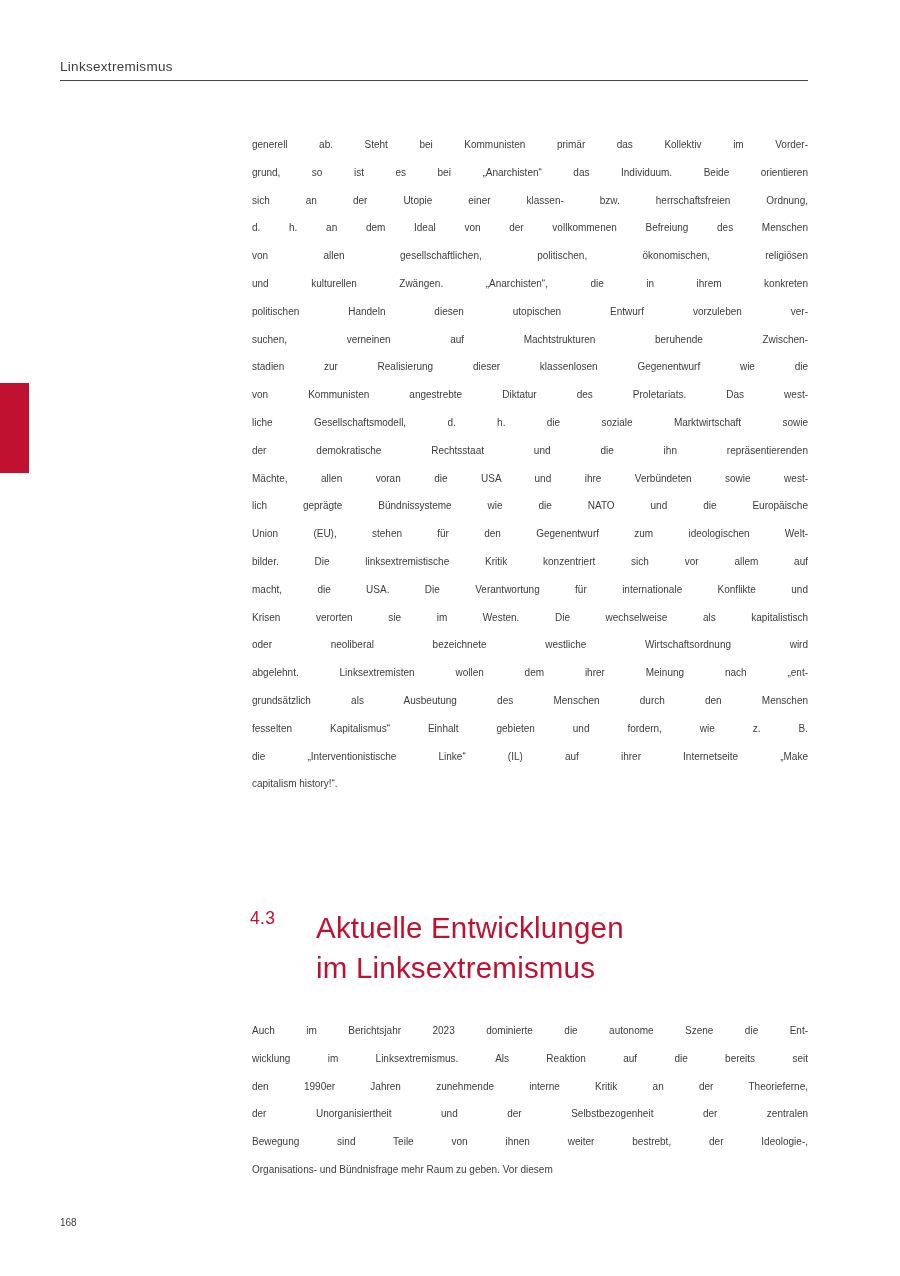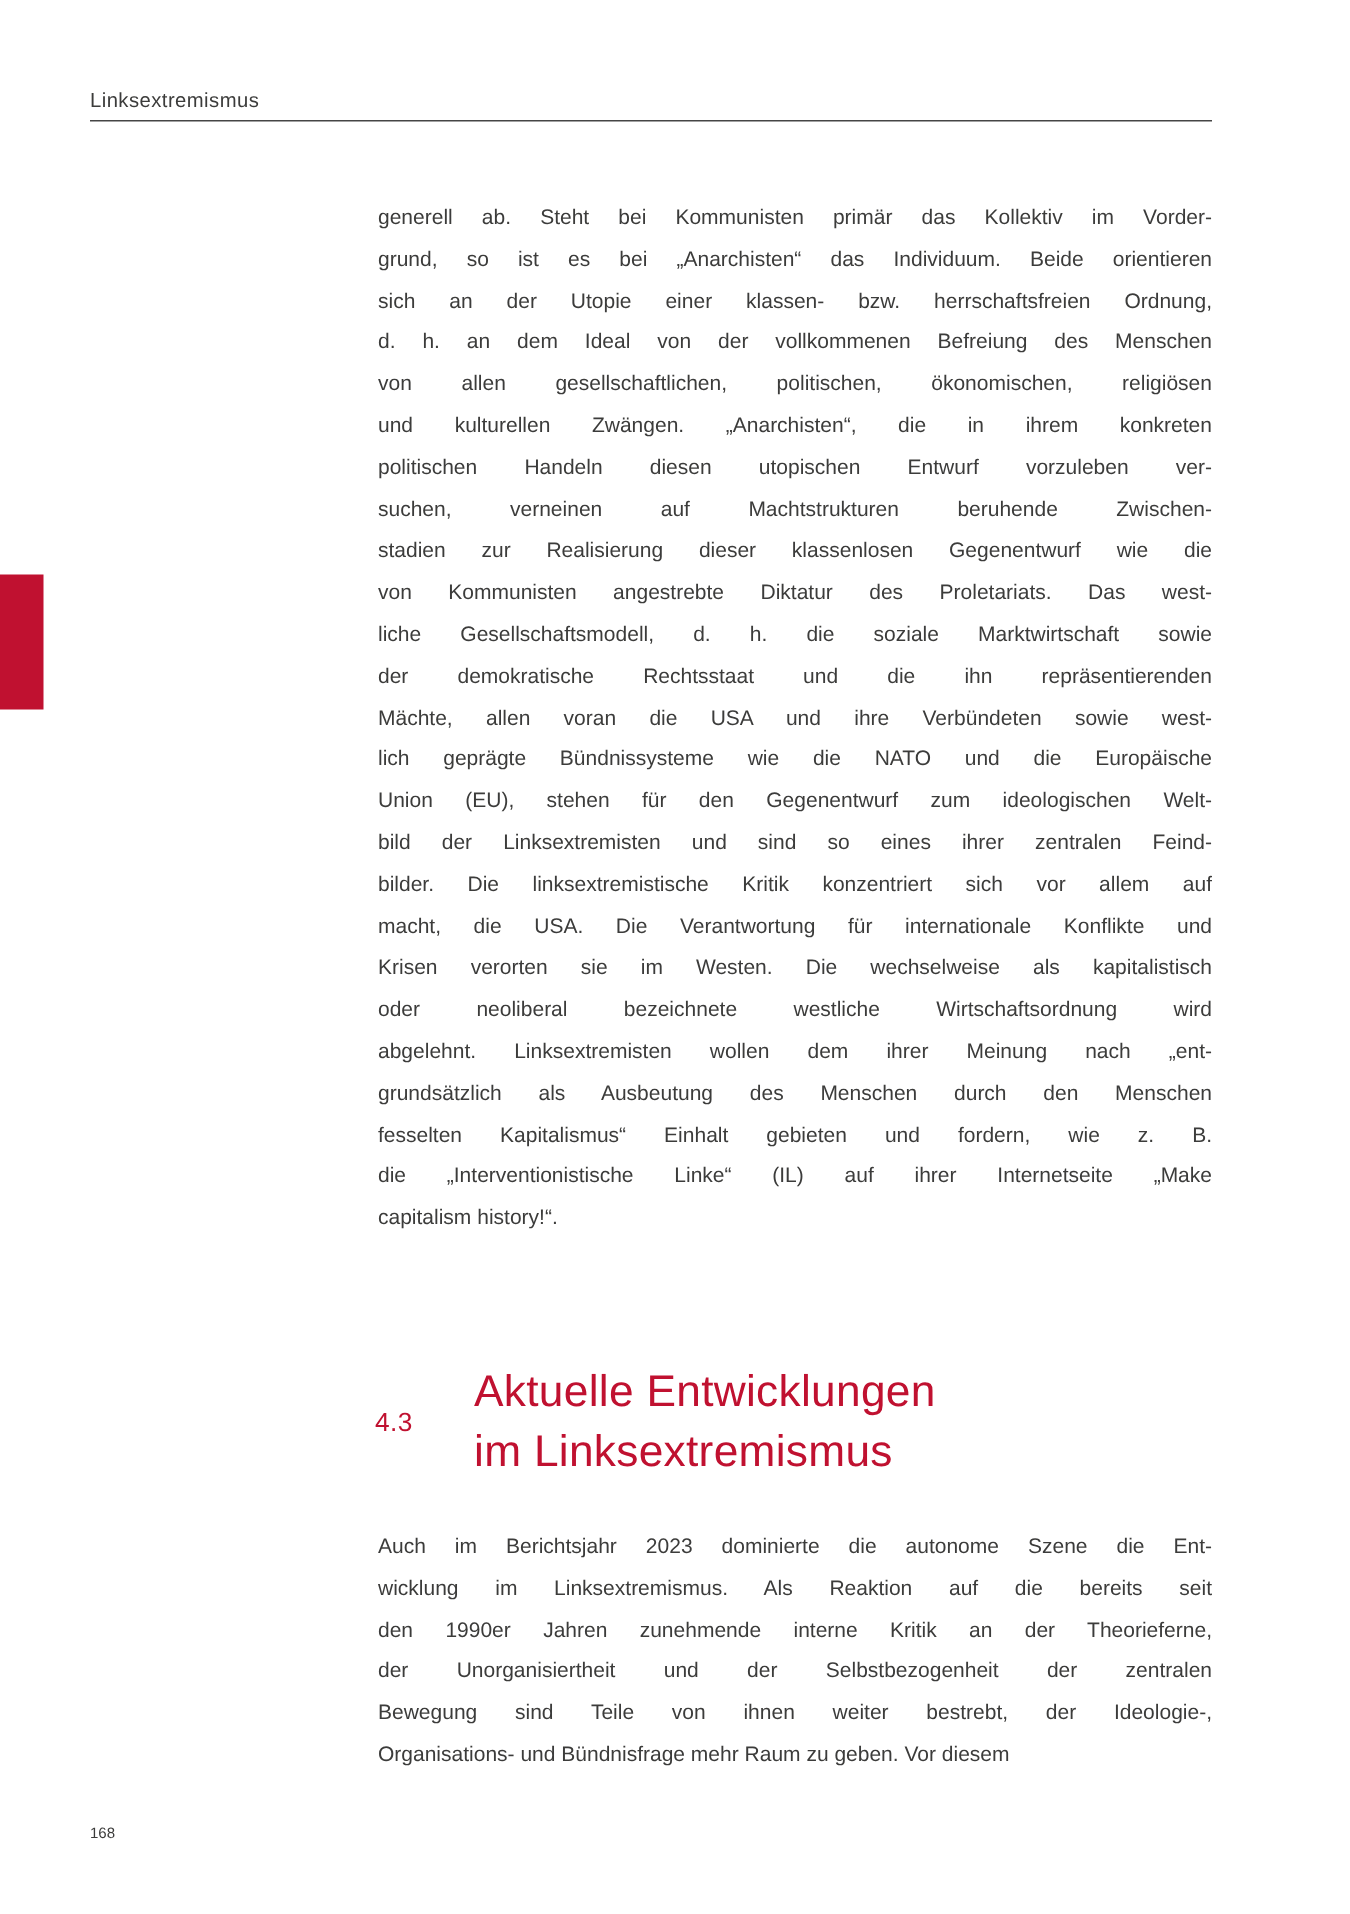--- a/index.html
+++ b/index.html
@@ -34,39 +34,39 @@
     left: 0;
     top: 383px;
     width: 29px;
     height: 90px;
     background: var(--accent, #c01130);
   }
   .para {
     position: absolute;
     left: 252px;
     width: 556px;
-    font-size: 14px;
+    font-size: 10px;
     line-height: 27.8px;
     color: var(--ink, #3c3c3b);
   }
   .para-1 { top: 131px; }
   .para-2 { top: 1017px; }
   .line {
     height: 27.8px;
     overflow: hidden;
     text-align: justify;
     text-align-last: justify;
   }
   .line.last { text-align-last: left; }
   .section-heading {
     position: absolute;
     left: 250px;
     top: 908px;
     display: flex;
-    align-items: center;
+    align-items: flex-start;
     color: var(--accent, #c01130);
   }
   .section-number {
     width: 66px;
     font-size: 17.5px;
     letter-spacing: 0.3px;
   }
   .section-title {
     font-size: 29.5px;
     line-height: 40px;
@@ -103,21 +103,20 @@
       <div class="line">und kulturellen Zwängen. „Anarchisten“, die in ihrem konkreten</div>
       <div class="line">politischen Handeln diesen utopischen Entwurf vorzuleben ver-</div>
       <div class="line">suchen, verneinen auf Machtstrukturen beruhende Zwischen-</div>
       <div class="line">stadien zur Realisierung dieser klassenlosen Gegenentwurf wie die</div>
       <div class="line">von Kommunisten angestrebte Diktatur des Proletariats. Das west-</div>
       <div class="line">liche Gesellschaftsmodell, d. h. die soziale Marktwirtschaft sowie</div>
       <div class="line">der demokratische Rechtsstaat und die ihn repräsentierenden</div>
       <div class="line">Mächte, allen voran die USA und ihre Verbündeten sowie west-</div>
       <div class="line">lich geprägte Bündnissysteme wie die NATO und die Europäische</div>
       <div class="line">Union (EU), stehen für den Gegenentwurf zum ideologischen Welt-</div>
-      <div class="line">bild der Linksextremisten und sind so eines ihrer zentralen Feind-</div>
       <div class="line">bilder. Die linksextremistische Kritik konzentriert sich vor allem auf</div>
       <div class="line">macht, die USA. Die Verantwortung für internationale Konflikte und</div>
       <div class="line">Krisen verorten sie im Westen. Die wechselweise als kapitalistisch</div>
       <div class="line">oder neoliberal bezeichnete westliche Wirtschaftsordnung wird</div>
       <div class="line">abgelehnt. Linksextremisten wollen dem ihrer Meinung nach „ent-</div>
       <div class="line">grundsätzlich als Ausbeutung des Menschen durch den Menschen</div>
       <div class="line">fesselten Kapitalismus“ Einhalt gebieten und fordern, wie z. B.</div>
       <div class="line">die „Interventionistische Linke“ (IL) auf ihrer Internetseite „Make</div>
       <div class="line last">capitalism history!“.</div>
     </div>

